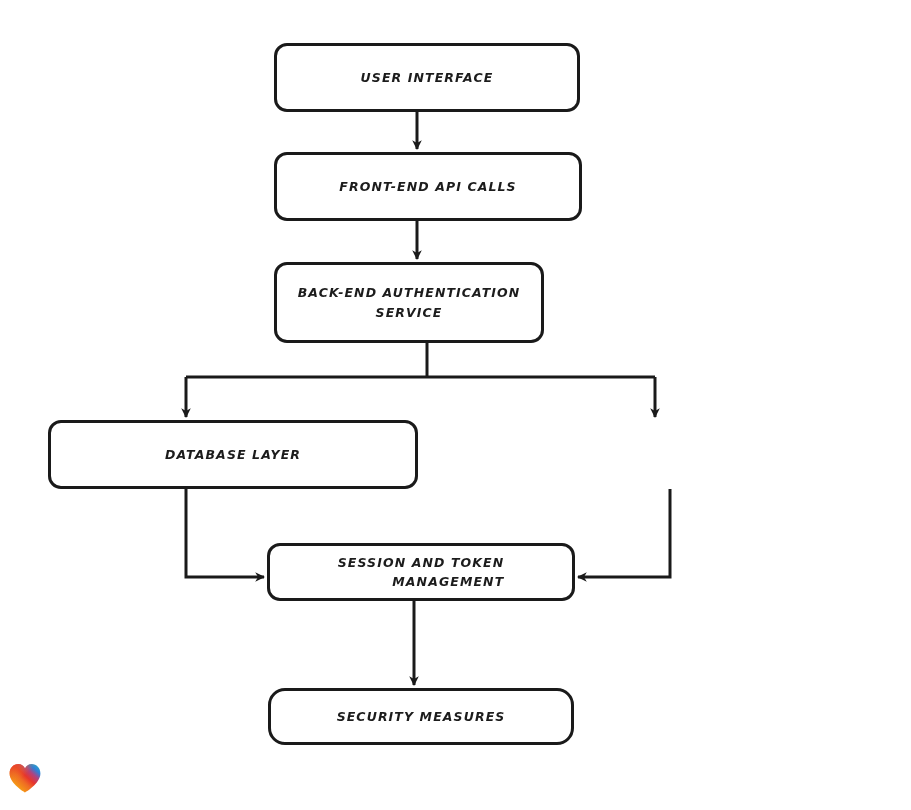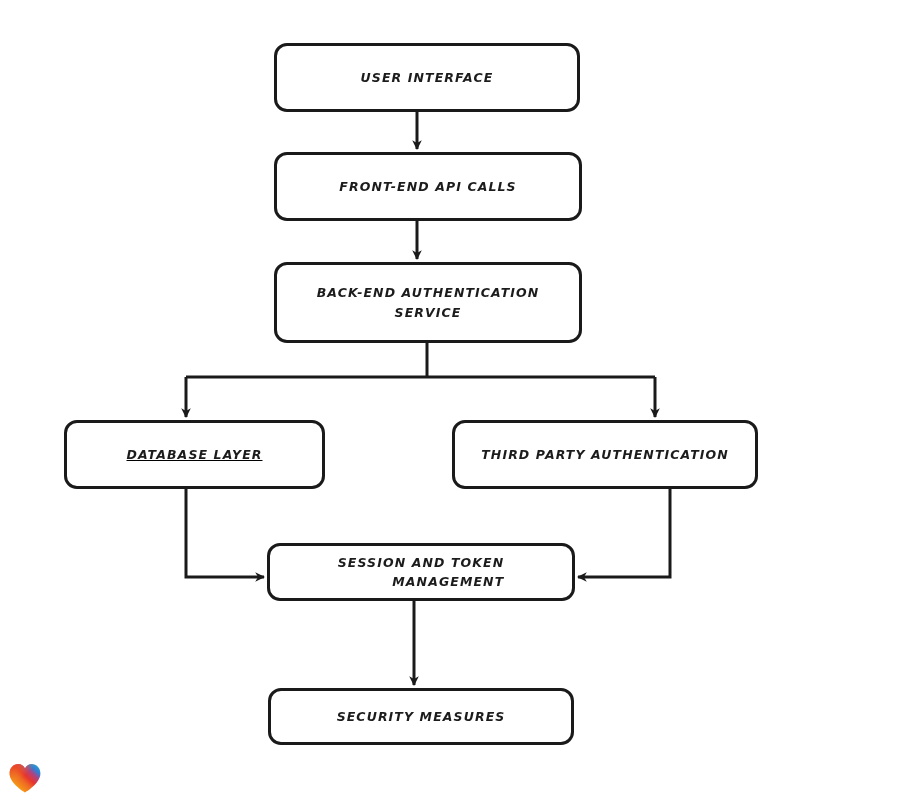--- a/index.html
+++ b/index.html
@@ -54,25 +54,25 @@
     color: #1c1c1c;
     line-height: 1.55;
     text-transform: uppercase;
     white-space: pre-line;
     padding: 0 10px;
   }
 
   
   #node-user-interface      { left: 274px; top: 43px;  width: 306px; height: 69px; }
   #node-frontend-api-calls  { left: 274px; top: 152px; width: 308px; height: 69px; justify-content: center; }
-  #node-backend-auth        { left: 274px; top: 262px; width: 308px; height: 81px; }
-  #node-database-layer      { left: 64px;  top: 420px; width: 261px; height: 69px; text-decoration: underline; }
+  #node-backend-auth        { left: 274px; top: 262px; width: 270px; height: 81px; }
+  #node-database-layer      { left: 48px;  top: 420px; width: 370px; height: 69px; }
   #node-third-party-auth    { left: 452px; top: 420px; width: 306px; height: 69px; }
   #node-session-token       { left: 267px; top: 543px; width: 308px; height: 58px; text-align: right; }
-  #node-security-measures   { left: 268px; top: 688px; width: 306px; height: 57px; }
+  #node-security-measures   { left: 268px; top: 688px; width: 306px; height: 57px; border-radius: 17px; }
 
   #heart-icon {
     position: absolute;
     left: 8px;
     top: 762px;
     width: 34px;
     height: 32px;
     z-index: 3;
   }
 </style>
@@ -119,23 +119,20 @@
 
   <div class="node" id="node-backend-auth">
     <span class="node-label">Back-End Authentication
 Service</span>
   </div>
 
   <div class="node" id="node-database-layer">
     <span class="node-label">Database Layer</span>
   </div>
 
-  <div class="node" id="node-third-party-auth">
-    <span class="node-label">Third Party Authentication</span>
-  </div>
 
   <div class="node" id="node-session-token">
     <span class="node-label">Session and Token
 Management</span>
   </div>
 
   <div class="node" id="node-security-measures">
     <span class="node-label">Security Measures</span>
   </div>
 

